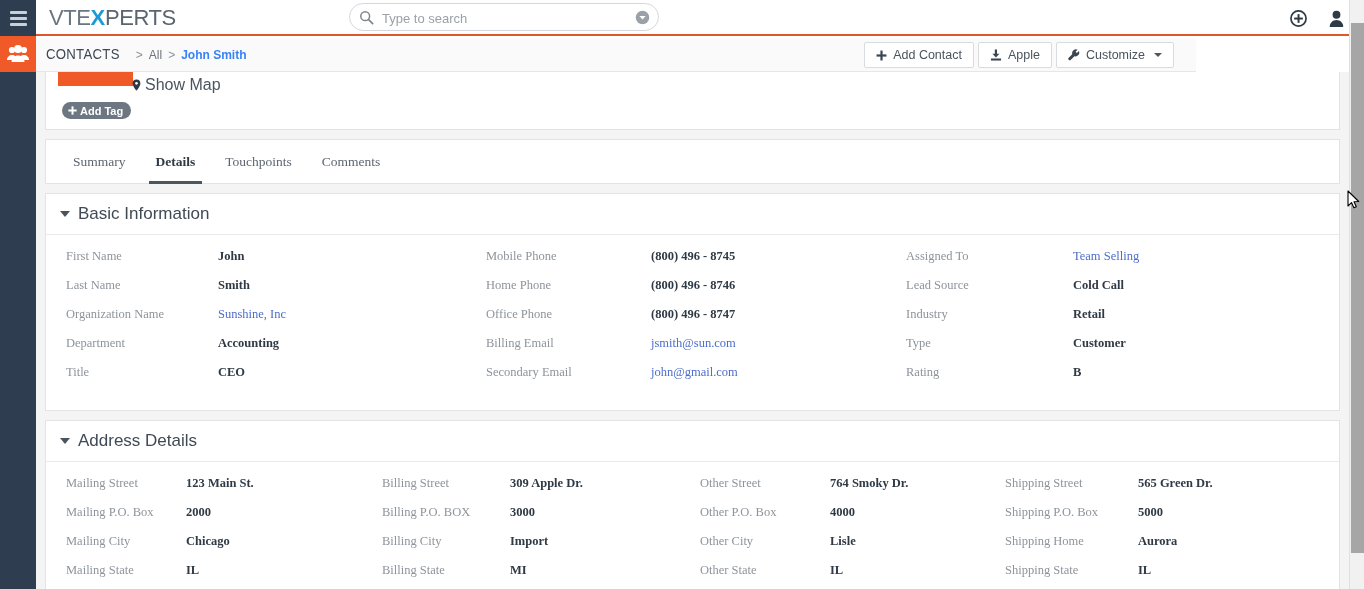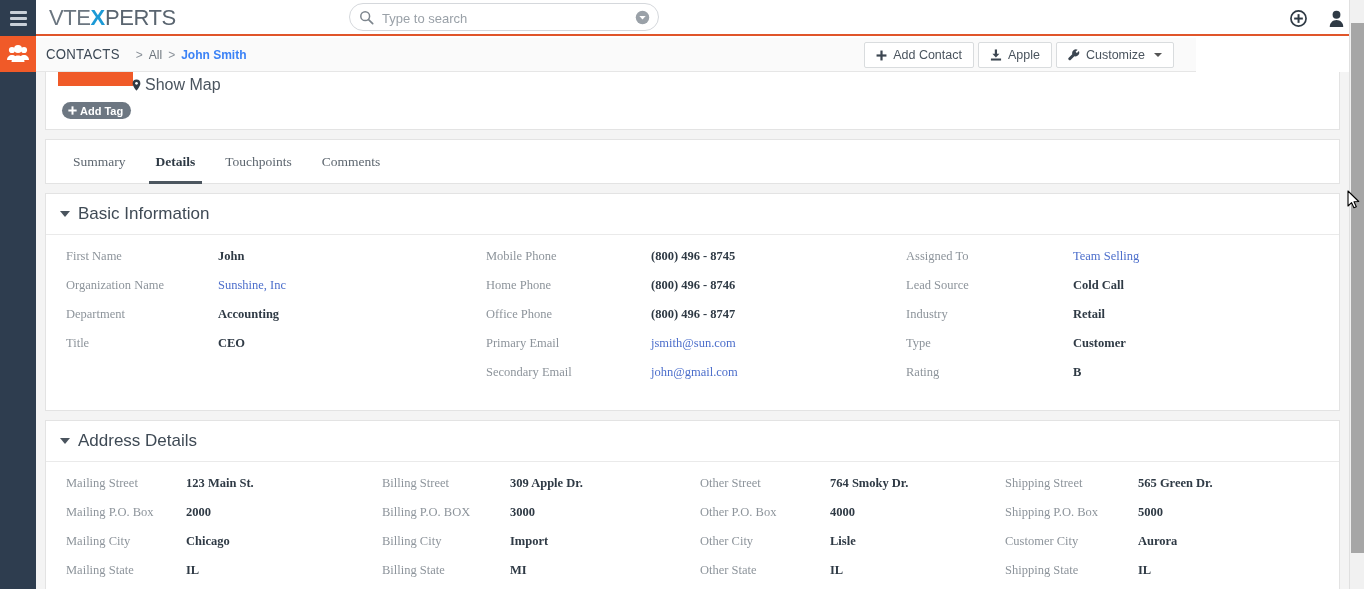--- a/index.html
+++ b/index.html
@@ -510,20 +510,24 @@
         <span class="panel-title">Basic Information</span>
       </div>
       <div class="panel-body">
 
         <div class="col c1">
           <div class="frow">
             <span class="flabel">First Name</span>
             <span class="fvalue">John</span>
           </div>
           <div class="frow">
+            <span class="flabel">Last Name</span>
+            <span class="fvalue">Smith</span>
+          </div>
+          <div class="frow">
             <span class="flabel">Organization Name</span>
             <span class="fvalue link">Sunshine, Inc</span>
           </div>
           <div class="frow">
             <span class="flabel">Department</span>
             <span class="fvalue">Accounting</span>
           </div>
           <div class="frow">
             <span class="flabel">Title</span>
             <span class="fvalue">CEO</span>
@@ -537,21 +541,21 @@
           </div>
           <div class="frow">
             <span class="flabel">Home Phone</span>
             <span class="fvalue">(800) 496 - 8746</span>
           </div>
           <div class="frow">
             <span class="flabel">Office Phone</span>
             <span class="fvalue">(800) 496 - 8747</span>
           </div>
           <div class="frow">
-            <span class="flabel">Primary Email</span>
+            <span class="flabel">Billing Email</span>
             <span class="fvalue link">jsmith@sun.com</span>
           </div>
           <div class="frow">
             <span class="flabel">Secondary Email</span>
             <span class="fvalue link">john@gmail.com</span>
           </div>
         </div>
 
         <div class="col c3">
           <div class="frow">
@@ -646,21 +650,21 @@
         <div class="col a4">
           <div class="frow">
             <span class="flabel">Shipping Street</span>
             <span class="fvalue">565 Green Dr.</span>
           </div>
           <div class="frow">
             <span class="flabel">Shipping P.O. Box</span>
             <span class="fvalue">5000</span>
           </div>
           <div class="frow">
-            <span class="flabel">Customer City</span>
+            <span class="flabel">Shipping Home</span>
             <span class="fvalue">Aurora</span>
           </div>
           <div class="frow">
             <span class="flabel">Shipping State</span>
             <span class="fvalue">IL</span>
           </div>
         </div>
 
       </div>
     </div>

